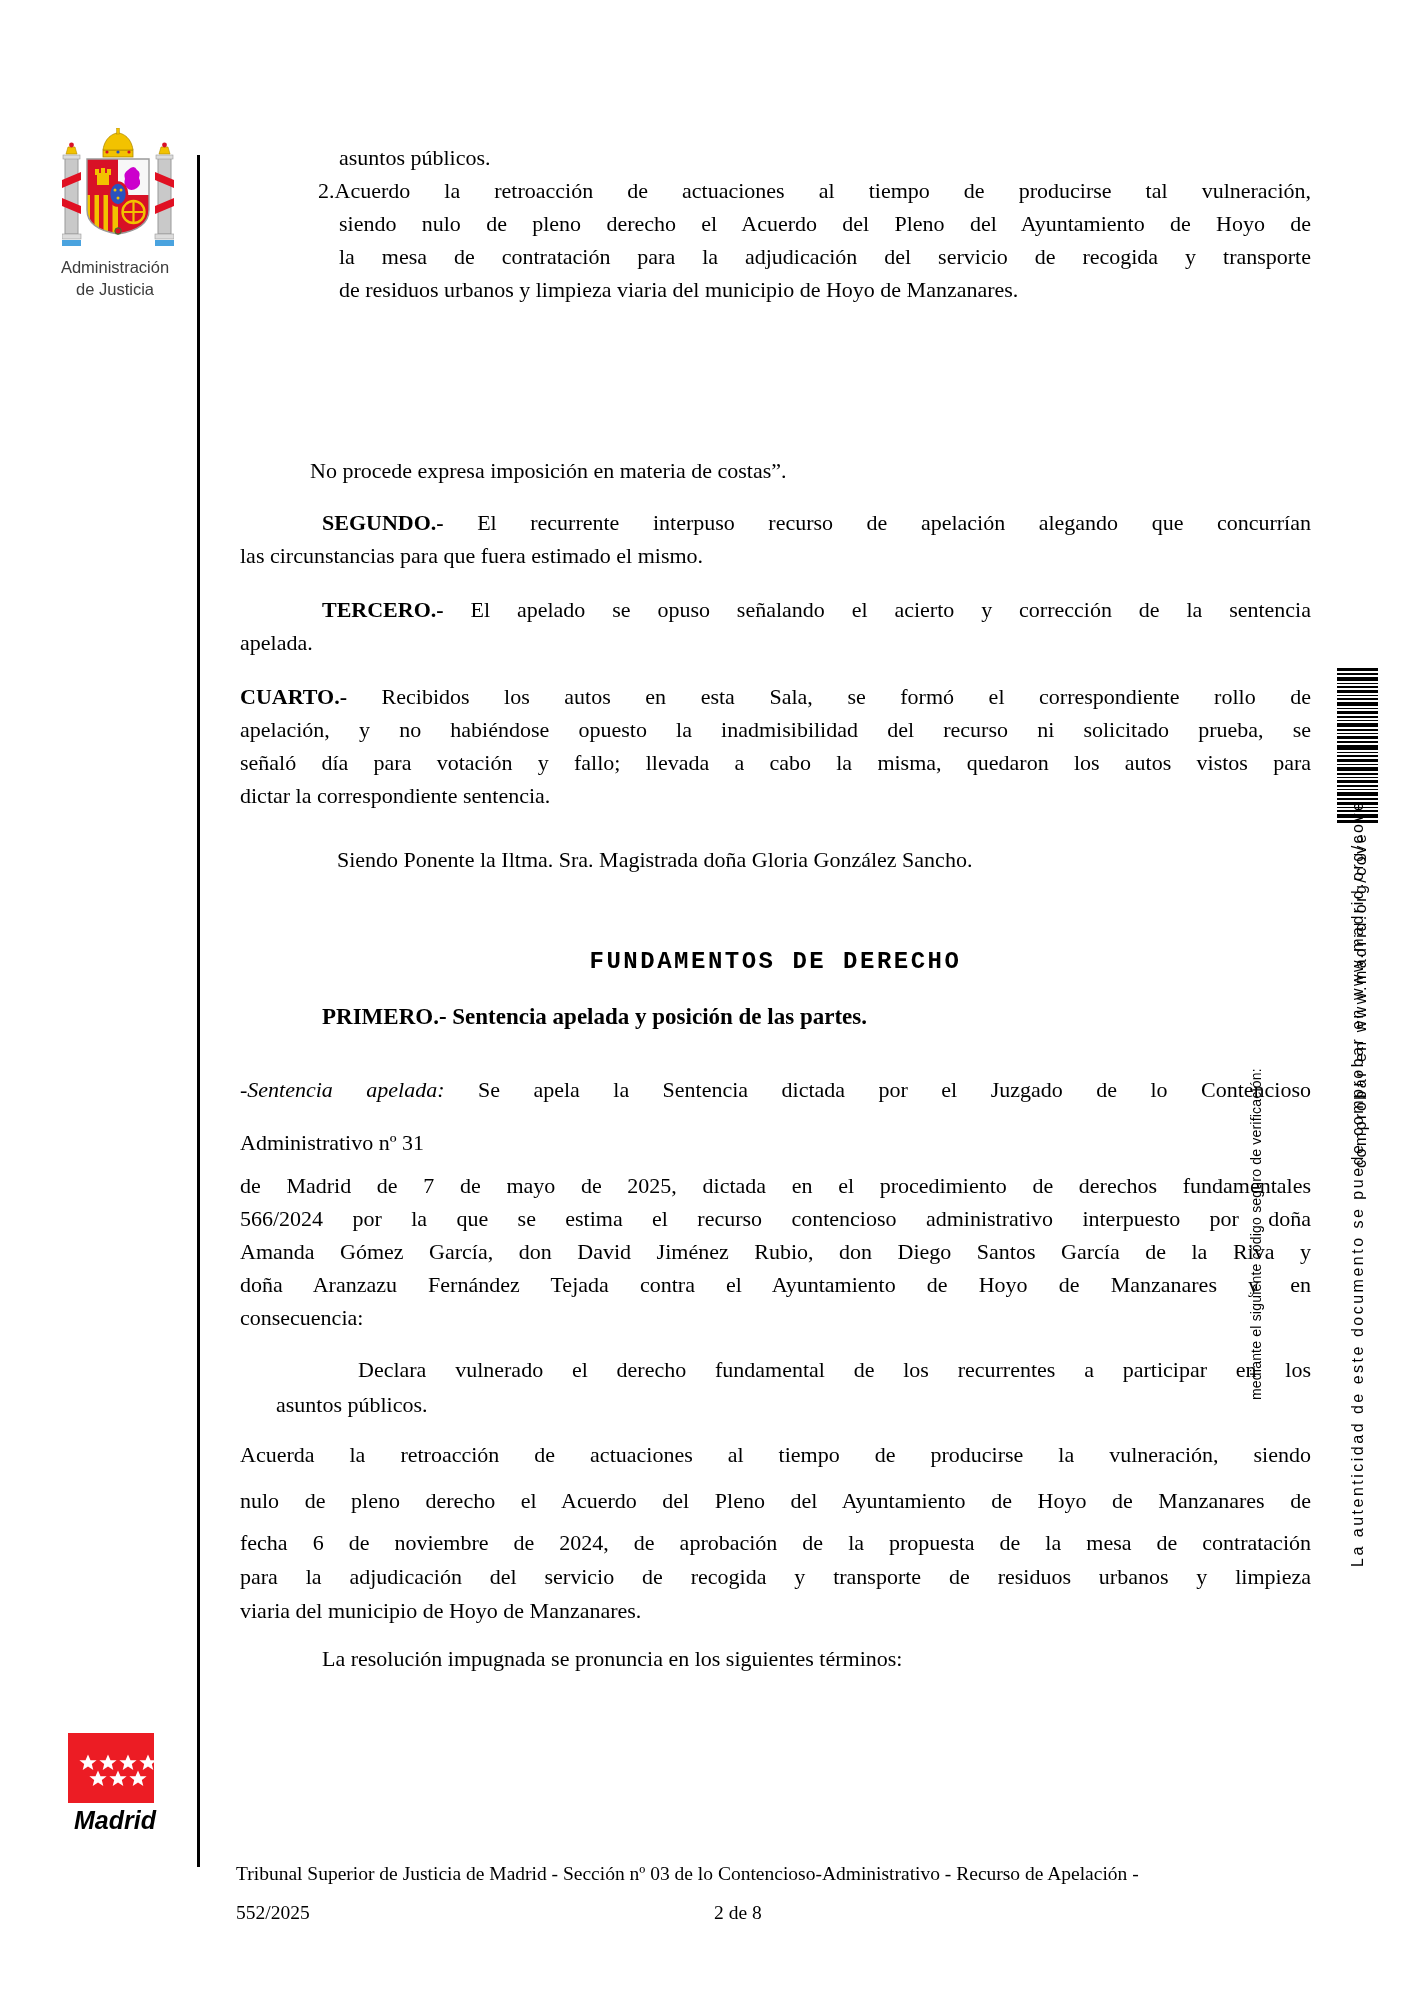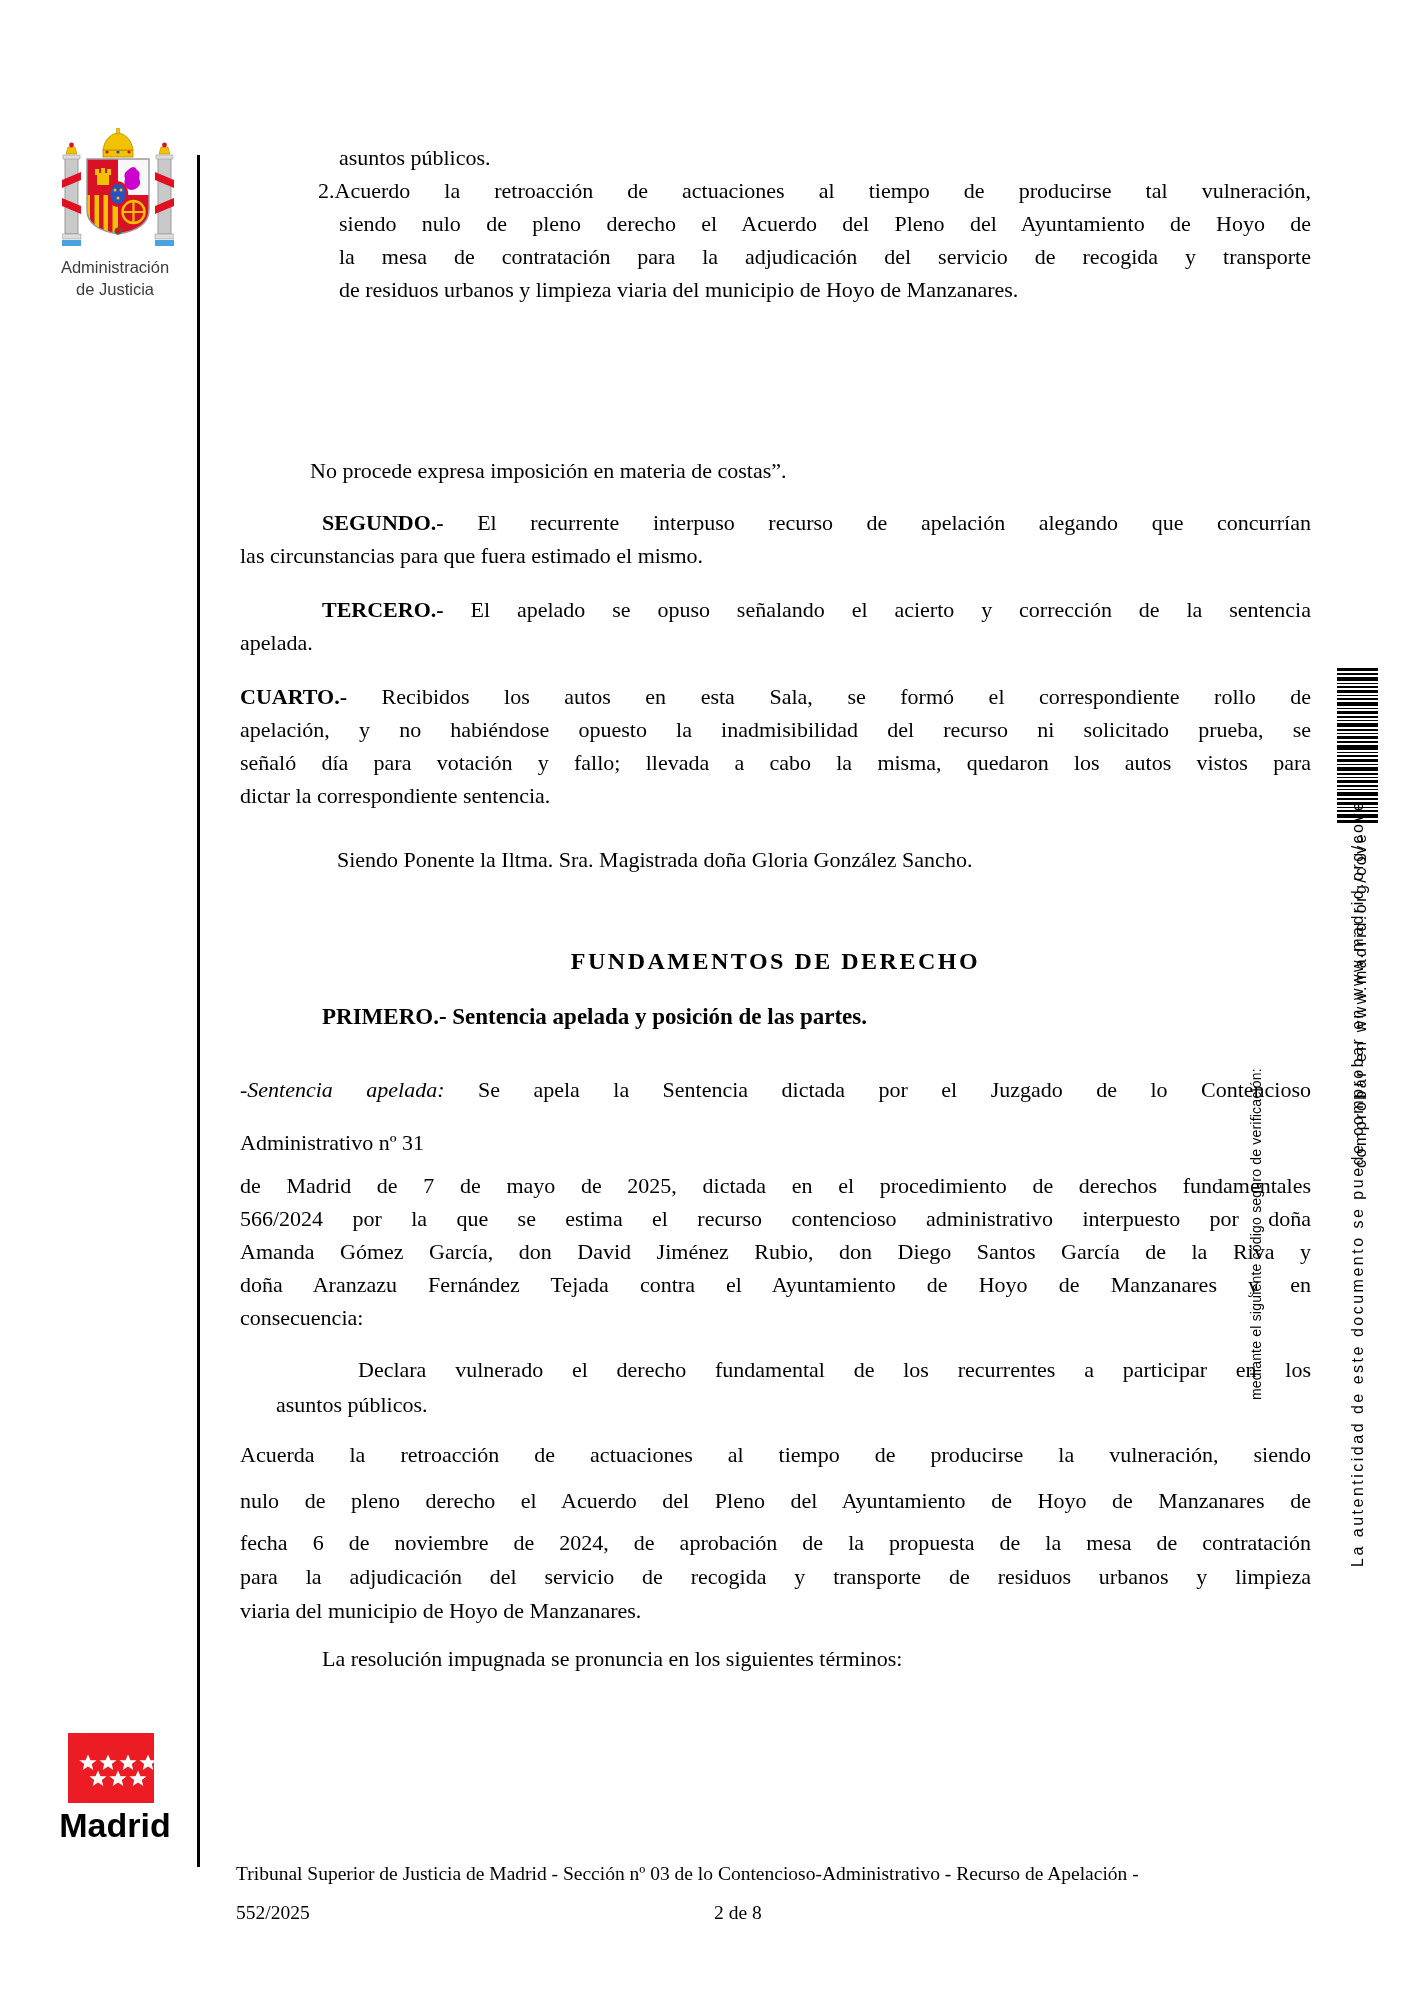--- a/index.html
+++ b/index.html
@@ -6,33 +6,33 @@
   body{background:#ffffff;}
   .page{position:relative;width:1414px;height:2000px;background:#ffffff;overflow:hidden;
         font-family:"Liberation Serif", serif;color:#000;}
   
   .coat{position:absolute;left:62px;top:128px;width:112px;height:126px;}
   .justice-caption{position:absolute;left:40px;top:256px;width:150px;text-align:center;
         font-family:"Liberation Sans", sans-serif;font-size:16.5px;line-height:22px;color:#3c3c3c;}
   .vrule{position:absolute;left:197px;top:155px;width:3px;height:1712px;background:#000;}
   .madrid-flag{position:absolute;left:68px;top:1733px;width:86px;height:70px;}
   .madrid-label{position:absolute;left:50px;top:1806px;width:130px;text-align:center;
-        font-family:"Liberation Sans", sans-serif;font-weight:bold;font-size:34px;color:#000;}
+        font-family:"Liberation Sans", sans-serif;font-weight:bold;font-size:25px;color:#000;font-style:italic;}
   
   .blk{position:absolute;left:240px;width:1071px;}
   .line{font-size:22px;line-height:33px;white-space:nowrap;}
   .j{white-space:normal;text-align:justify;text-align-last:justify;}
   .b{font-weight:bold;}
   .i{font-style:italic;}
   .ind-list1{padding-left:78px;}
   .ind-list2{padding-left:99px;}
   .ind-q{padding-left:70px;}
   .ind-p{padding-left:82px;}
   .ind-f{padding-left:97px;}
-  .heading{font-weight:bold;font-size:24px;letter-spacing:2.5px;text-align:center;}
+  .heading{font-weight:bold;font-size:24px;letter-spacing:2.5px;text-align:center;font-family:Liberation Mono, monospace;}
   .subheading{font-weight:bold;font-size:23px;}
   .lh35 .line{line-height:35px;margin-left:36px;}
   
   .footer{position:absolute;left:236px;top:1860px;width:1040px;font-size:19.5px;line-height:27px;}
   .footer-row2{position:relative;margin-top:12px;}
   .footer-page{position:absolute;left:478px;top:0;}
   
   .barcode{position:absolute;left:1337px;top:668px;width:41px;height:155px;}
   .vtext{position:absolute;writing-mode:vertical-rl;transform:rotate(180deg);
         font-family:"Liberation Sans", sans-serif;color:#000;white-space:nowrap;overflow:visible;}

